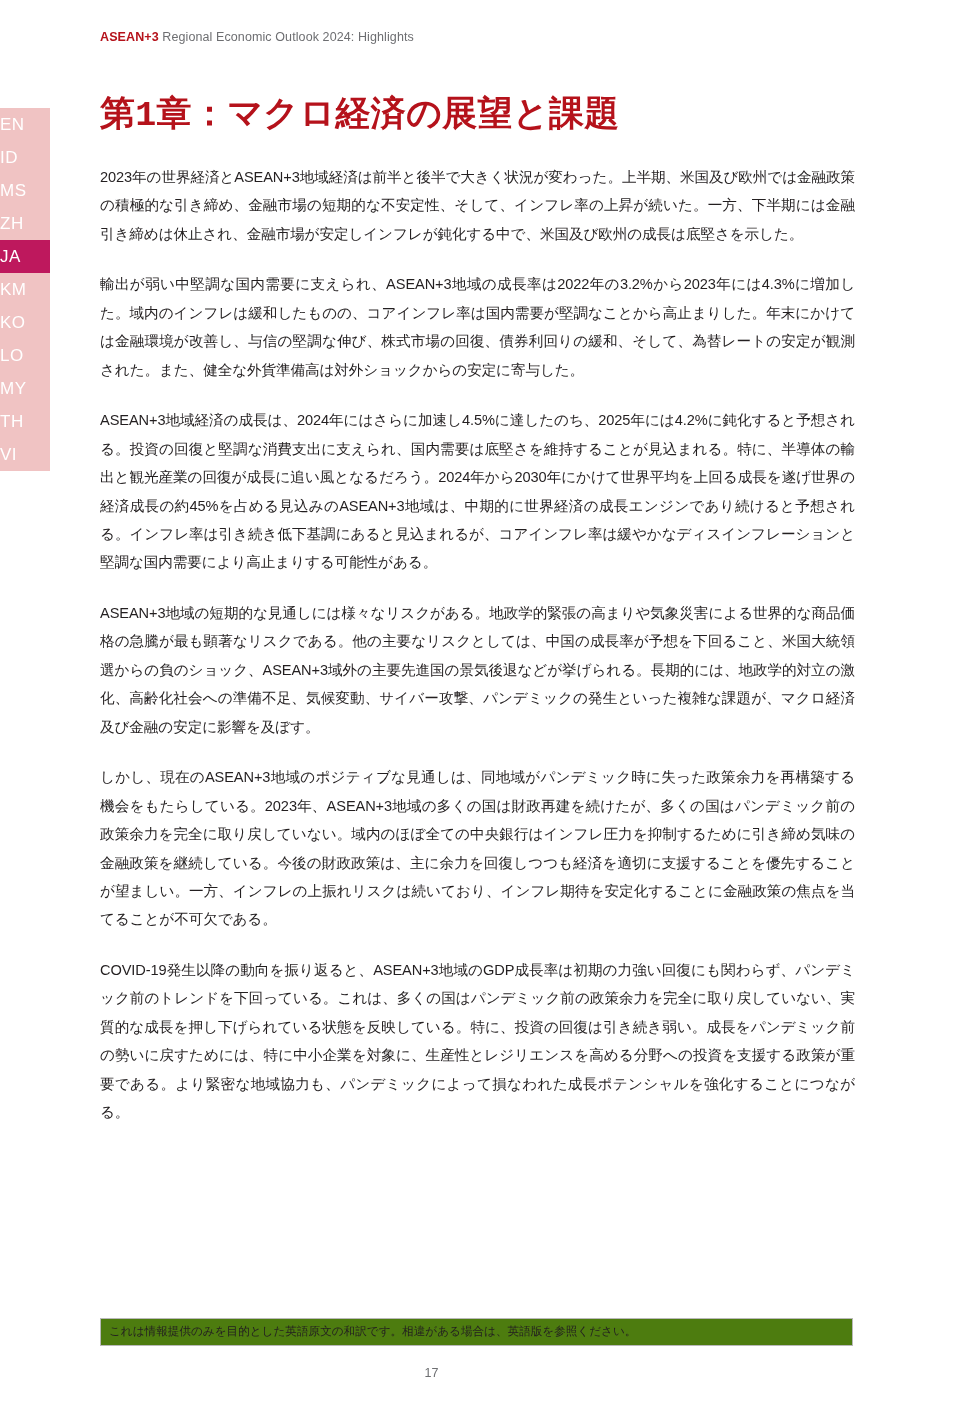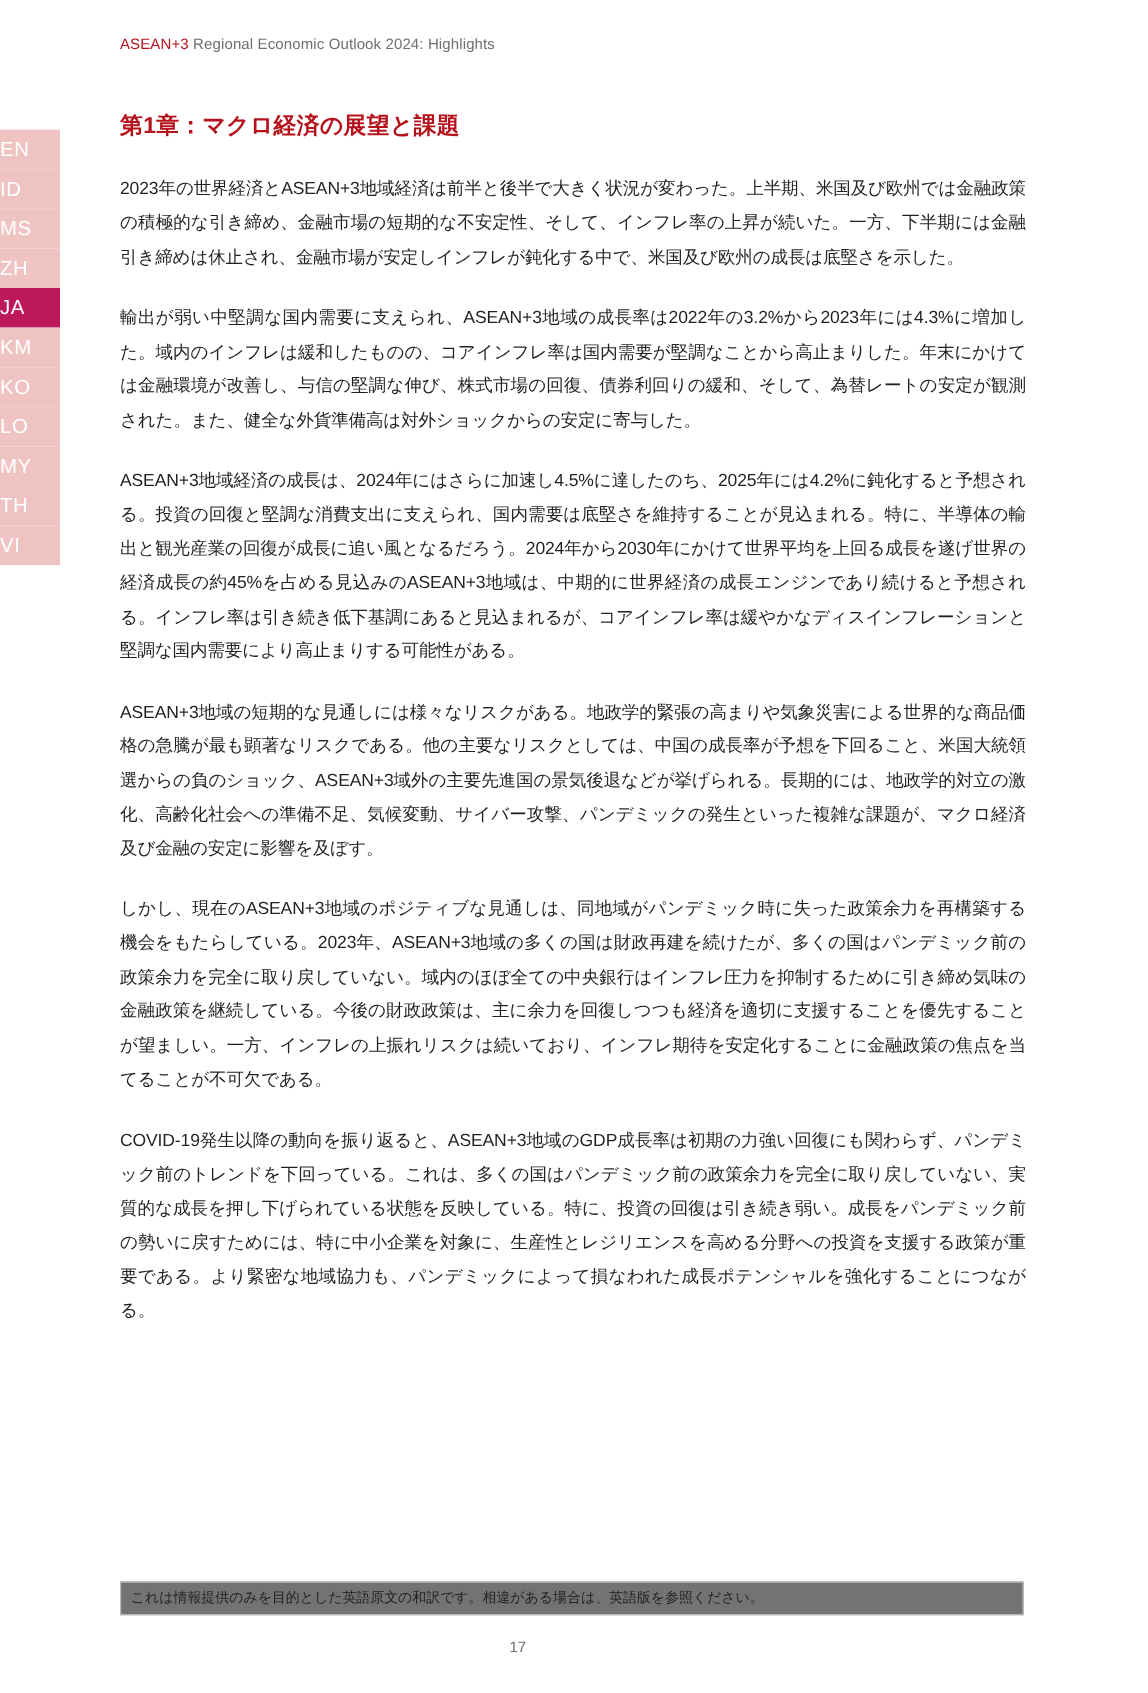--- a/index.html
+++ b/index.html
@@ -45,37 +45,38 @@
     position: absolute;
     left: 100px;
     top: 30px;
     font-size: 12.5px;
     color: #6d6e71;
     letter-spacing: 0.1px;
     white-space: nowrap;
   }
   #running-header .brand {
     color: #b5121b;
-    font-weight: normal;
+    font-weight: bold;
   }
 
   
   #content {
     position: absolute;
     left: 100px;
     top: 95px;
     width: 755px;
   }
   #chapter-title {
     color: #b5121b;
-    font-size: 19px;
+    font-size: 35px;
     font-weight: bold;
     letter-spacing: 0.3px;
     margin: 0 0 26px 0;
     line-height: 1.2;
+    font-family: Liberation Mono, monospace;
   }
   .para {
     font-size: 14.6px;
     line-height: 1.95;
     color: #231f20;
     margin: 0 0 22px 0;
     text-align: justify;
     text-justify: inter-character;
     letter-spacing: -0.1px;
   }
@@ -84,21 +85,21 @@
   #footer-note {
     position: absolute;
     left: 100px;
     top: 1318px;
     width: 753px;
     border: 1px solid #b9b9b9;
     box-sizing: border-box;
     padding: 5px 8px 6px 8px;
     font-size: 11.6px;
     color: #231f20;
-    background: #737373;
+    background: #4d7c0f;
   }
   #page-number {
     position: absolute;
     left: 0;
     top: 1366px;
     width: 863px;
     text-align: center;
     font-size: 12.5px;
     color: #6d6e71;
   }

